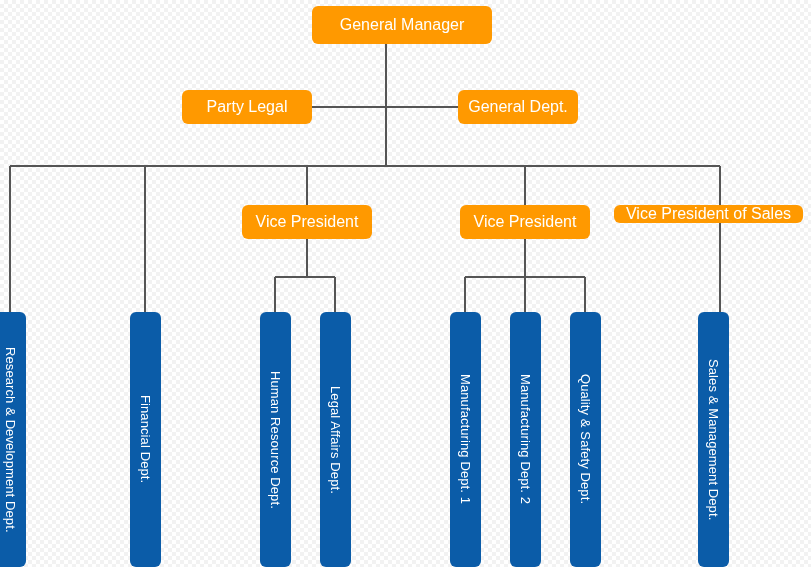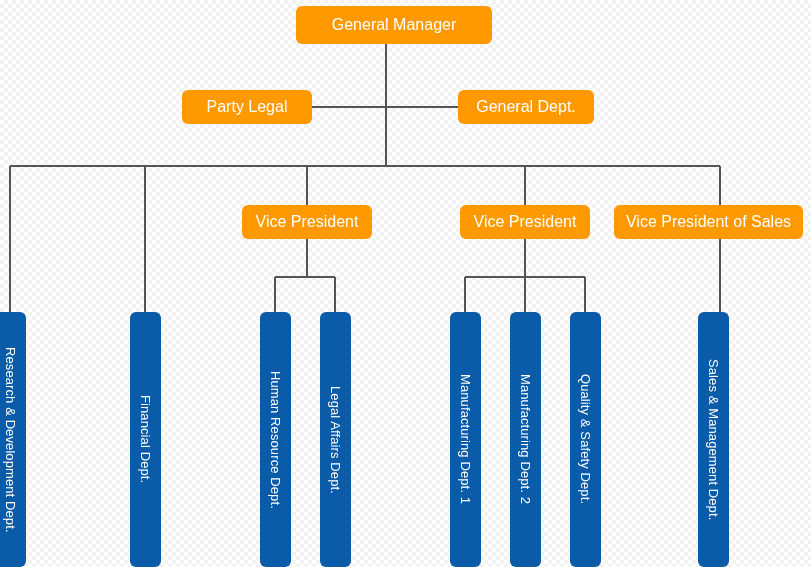--- a/index.html
+++ b/index.html
@@ -85,41 +85,41 @@
       <line x1="335" y1="277" x2="335" y2="312"></line>
 
       <line x1="525" y1="239" x2="525" y2="277"></line>
       <line x1="465" y1="277" x2="585" y2="277"></line>
       <line x1="465" y1="277" x2="465" y2="312"></line>
       <line x1="525" y1="277" x2="525" y2="312"></line>
       <line x1="585" y1="277" x2="585" y2="312"></line>
     </g>
   </svg>
 
-  <div class="node node-orange" style="left:296px; top:6px; width:196px; height:38px;">
+  <div class="node node-orange" style="left:312px; top:6px; width:180px; height:38px;">
     <span>General Manager</span>
   </div>
 
   <div class="node node-orange" style="left:182px; top:90px; width:130px; height:34px;">
     <span>Party Legal</span>
   </div>
 
-  <div class="node node-orange" style="left:458px; top:90px; width:136px; height:34px;">
+  <div class="node node-orange" style="left:458px; top:90px; width:120px; height:34px;">
     <span>General Dept.</span>
   </div>
 
   <div class="node node-orange" style="left:242px; top:205px; width:130px; height:34px;">
     <span>Vice President</span>
   </div>
 
   <div class="node node-orange" style="left:460px; top:205px; width:130px; height:34px;">
     <span>Vice President</span>
   </div>
 
-  <div class="node node-orange" style="left:614px; top:205px; width:189px; height:34px;">
+  <div class="node node-orange" style="left:614px; top:205px; width:189px; height:18px;">
     <span>Vice President of Sales</span>
   </div>
 
   <div class="node node-blue" style="left:-5px; top:312px; height:255px;">
     <span class="vtext">Research &amp; Development Dept.</span>
   </div>
 
   <div class="node node-blue" style="left:130px; top:312px; height:255px;">
     <span class="vtext">Financial Dept.</span>
   </div>

